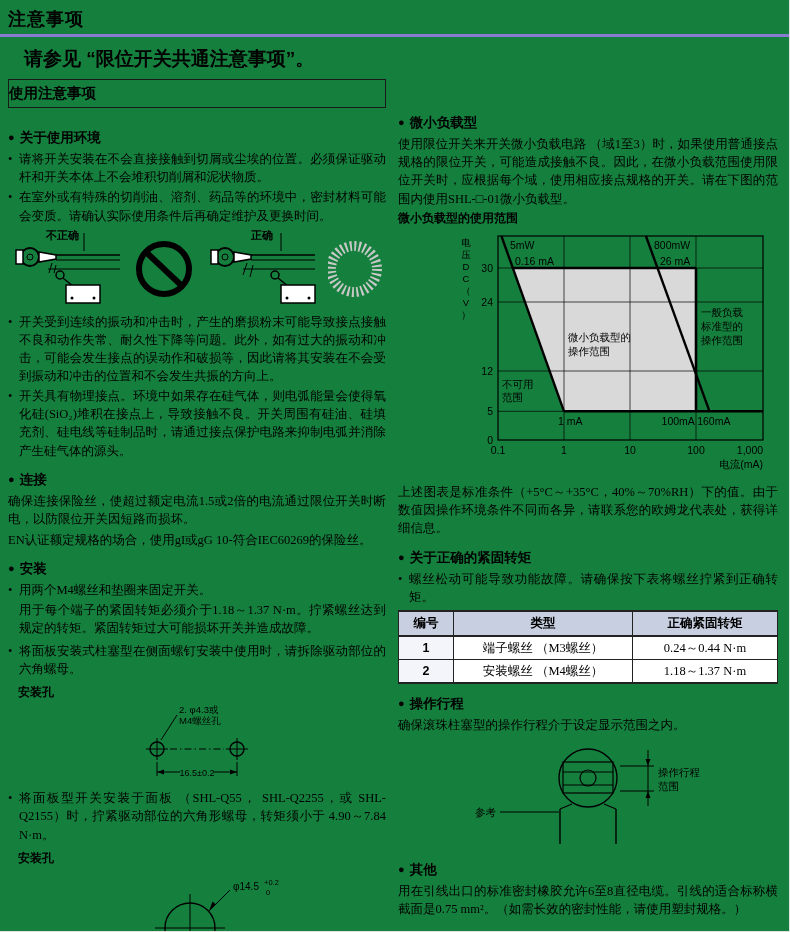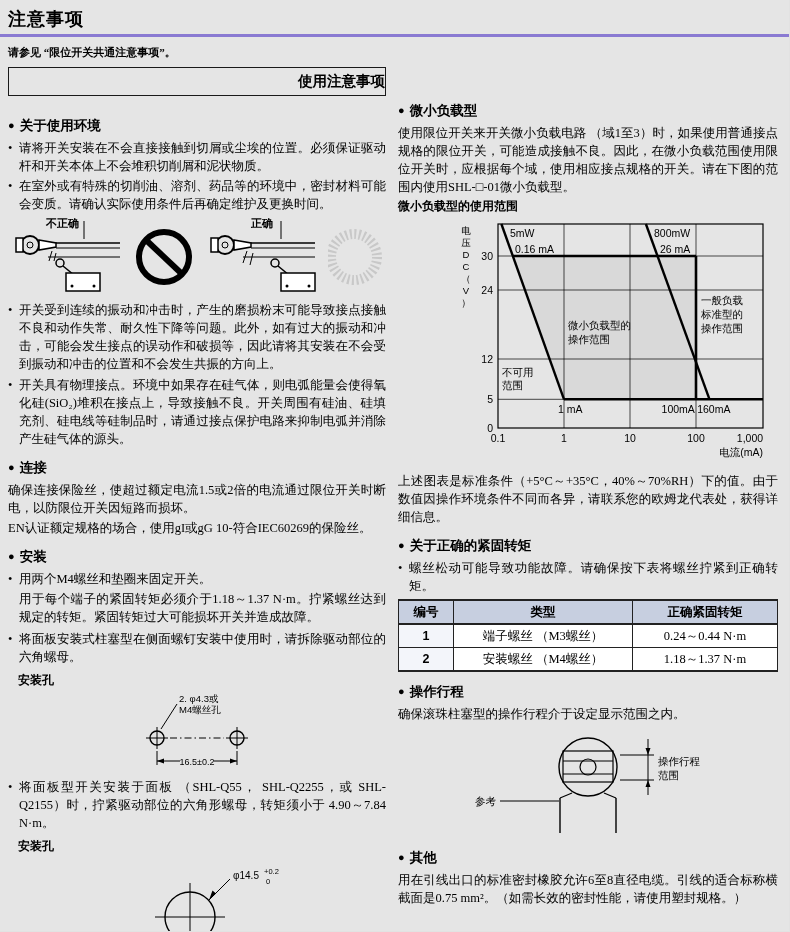--- a/index.html
+++ b/index.html
@@ -1,40 +1,40 @@
 <!DOCTYPE html>
 <html><head>
 <meta charset="utf-8">
 <style>
   html,body{margin:0;padding:0;background:#fff;}
   .page{
     position:relative;
     width:790px;height:932px;
-    background:#e5e5e5;color:#000;
+    background:#15803d;color:#000;
     font-family:"Liberation Serif","DejaVu Serif",serif;
     font-size:12.5px;line-height:1.45;
     overflow:hidden;
     border-right:1px solid #e2e2e2;border-bottom:1px solid #e2e2e2;
     box-sizing:border-box;
   }
   .doc-title{
     font-family:"Liberation Sans","DejaVu Sans",sans-serif;
     font-weight:bold;font-size:18px;
     padding:6px 8px 2px 8px;letter-spacing:1px;
   }
   .accent-rule{height:3px;background:#8a7ad2;margin:0 0 6px 0;}
   .refer-line{
-    font-family:Liberation Serif, serif;
-    font-weight:bold;font-size:11px;padding:2px 8px 4px 8px;
+    font-family:Liberation Sans, sans-serif;
+    font-weight:bold;font-size:19px;padding:2px 8px 4px 8px;margin-left:16px;
   }
   .cols{display:flex;gap:12px;padding:0 8px;}
   .col-l{width:378px;flex:0 0 378px;}
   .col-r{width:380px;flex:0 0 380px;padding-top:36px;}
   .banner{
-    border:1.5px solid #1a1a1a;text-align:right;
+    border:1.5px solid #1a1a1a;text-align:left;
     font-family:"Liberation Sans","DejaVu Sans",sans-serif;
     font-weight:bold;font-size:14.5px;padding:3px 0;margin:2px 0 20px 0;
   }
   .sec-head{
     font-family:"Liberation Sans","DejaVu Sans",sans-serif;
     font-weight:bold;font-size:13.5px;margin:10px 0 3px 0;
     display:flex;align-items:center;gap:5px;
   }
   .sec-head .dot{font-size:11px;line-height:1;}
   .para{margin:0 0 2px 0;text-align:justify;}

